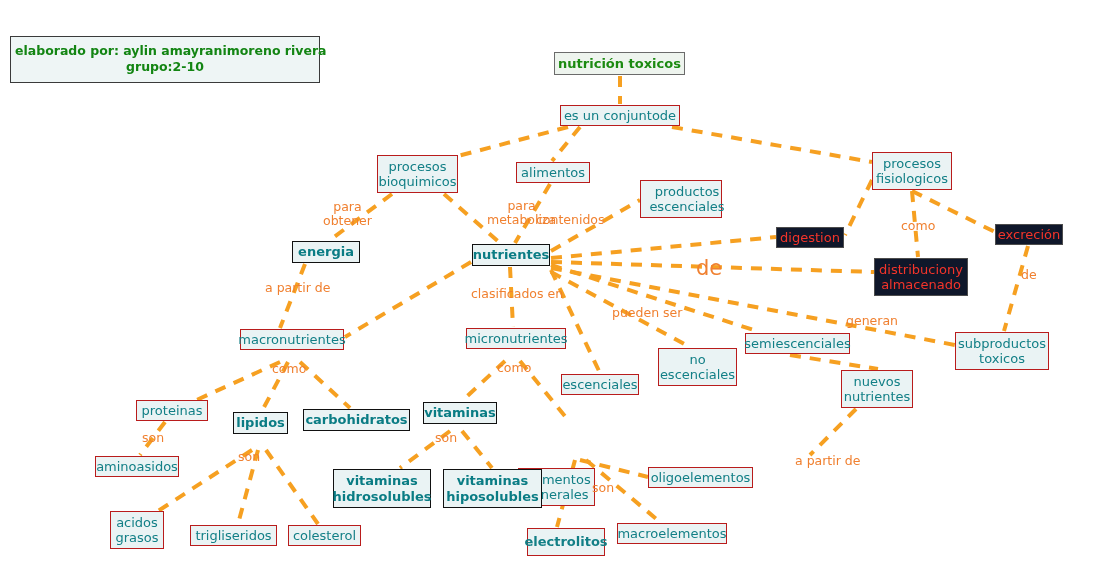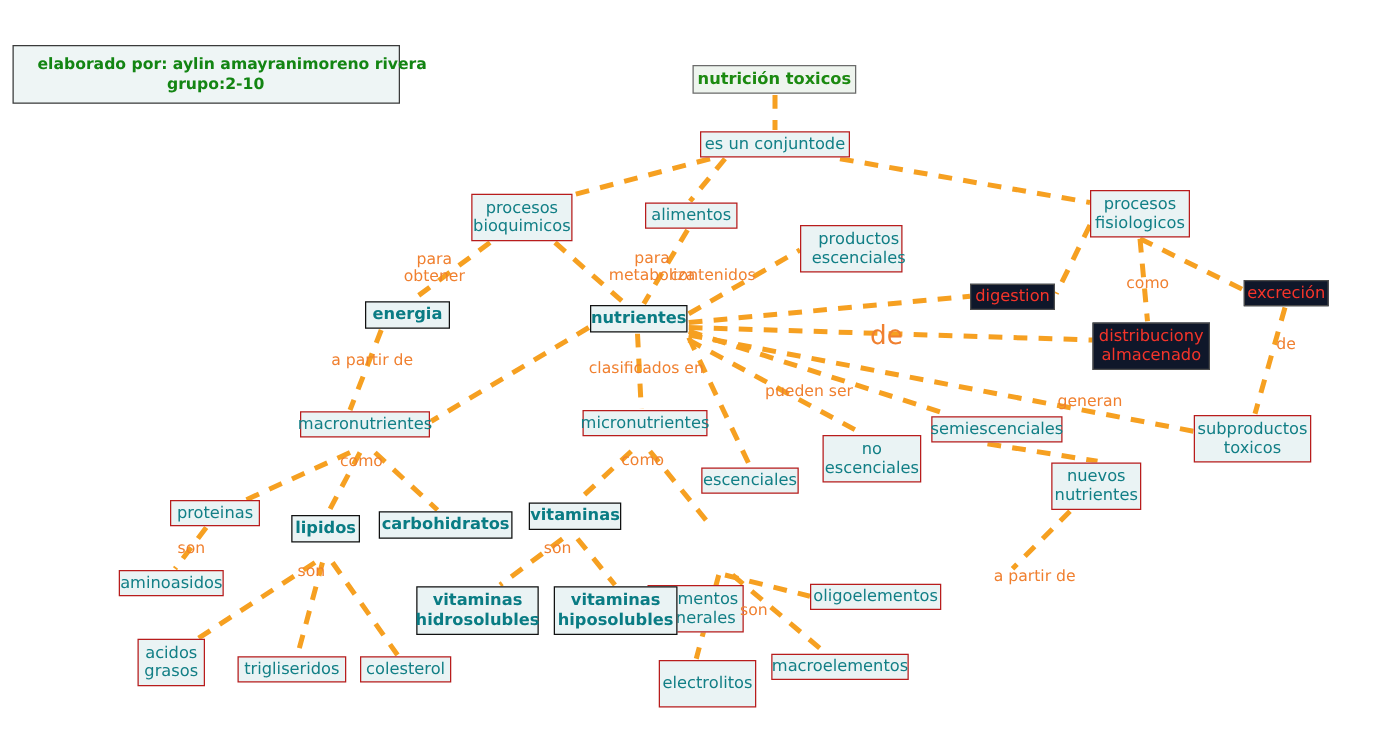--- a/index.html
+++ b/index.html
@@ -10,21 +10,21 @@
     font-family:"DejaVu Sans","Liberation Sans",sans-serif;
     position:relative;overflow:hidden;
   }
   #canvas{position:absolute;left:0;top:0;width:1115px;height:585px;}
   #edges{position:absolute;left:0;top:0;width:1115px;height:585px;pointer-events:none;}
 
   
   .credit-box{
     position:absolute;left:10px;top:36px;width:310px;
     background:#eef5f5;border:1px solid #3a3a3a;
-    padding:6px 4px 7px 19px;
+    padding:6px 4px 7px 4px;
     text-align:center;box-sizing:border-box;
   }
   .credit-line{
     color:#138513;font-weight:bold;font-size:12.5px;line-height:16px;
     white-space:nowrap;
   }
 
   
   .node{
     position:absolute;box-sizing:border-box;
@@ -131,21 +131,21 @@
       <div class="node teal-plain" style="left: 95px; top: 456px; width: 84px; height: 21px;">aminoasidos</div>
       <div class="node teal-plain" style="left: 648px; top: 467px; width: 105px; height: 21px;">oligoelementos</div>
       <div class="node bold" style="left: 333px; top: 469px; width: 98px; height: 39px;">vitaminas
 hidrosolubles</div>
       <div class="node bold" style="left: 443px; top: 469px; width: 99px; height: 39px;">vitaminas
 hiposolubles</div>
       <div class="node teal-plain" style="left: 110px; top: 511px; width: 54px; height: 38px;">acidos
 grasos</div>
       <div class="node teal-plain" style="left: 190px; top: 525px; width: 87px; height: 21px;">trigliseridos</div>
       <div class="node teal-plain" style="left: 288px; top: 525px; width: 73px; height: 21px;">colesterol</div>
-      <div class="node teal-plain" style="left: 527px; top: 528px; width: 78px; height: 38px;">electrolitos</div>
+      <div class="node teal-plain" style="left: 527px; top: 528px; width: 78px; height: 28px; font-weight: bold;">electrolitos</div>
       <div class="node teal-plain" style="left: 617px; top: 523px; width: 110px; height: 21px;">macroelementos</div>
     </div>
   <div id="label-layer">
       <div class="link-label" style="left: 323px; top: 200px;">para
 obtener</div>
       <div class="link-label" style="left: 487px; top: 199px;">para
 metaboliza</div>
       <div class="link-label" style="left: 536px; top: 213px;">contenidos</div>
       <div class="link-label" style="left: 901px; top: 219px;">como</div>
       <div class="link-label big" style="left: 696px; top: 257px;">de</div>

